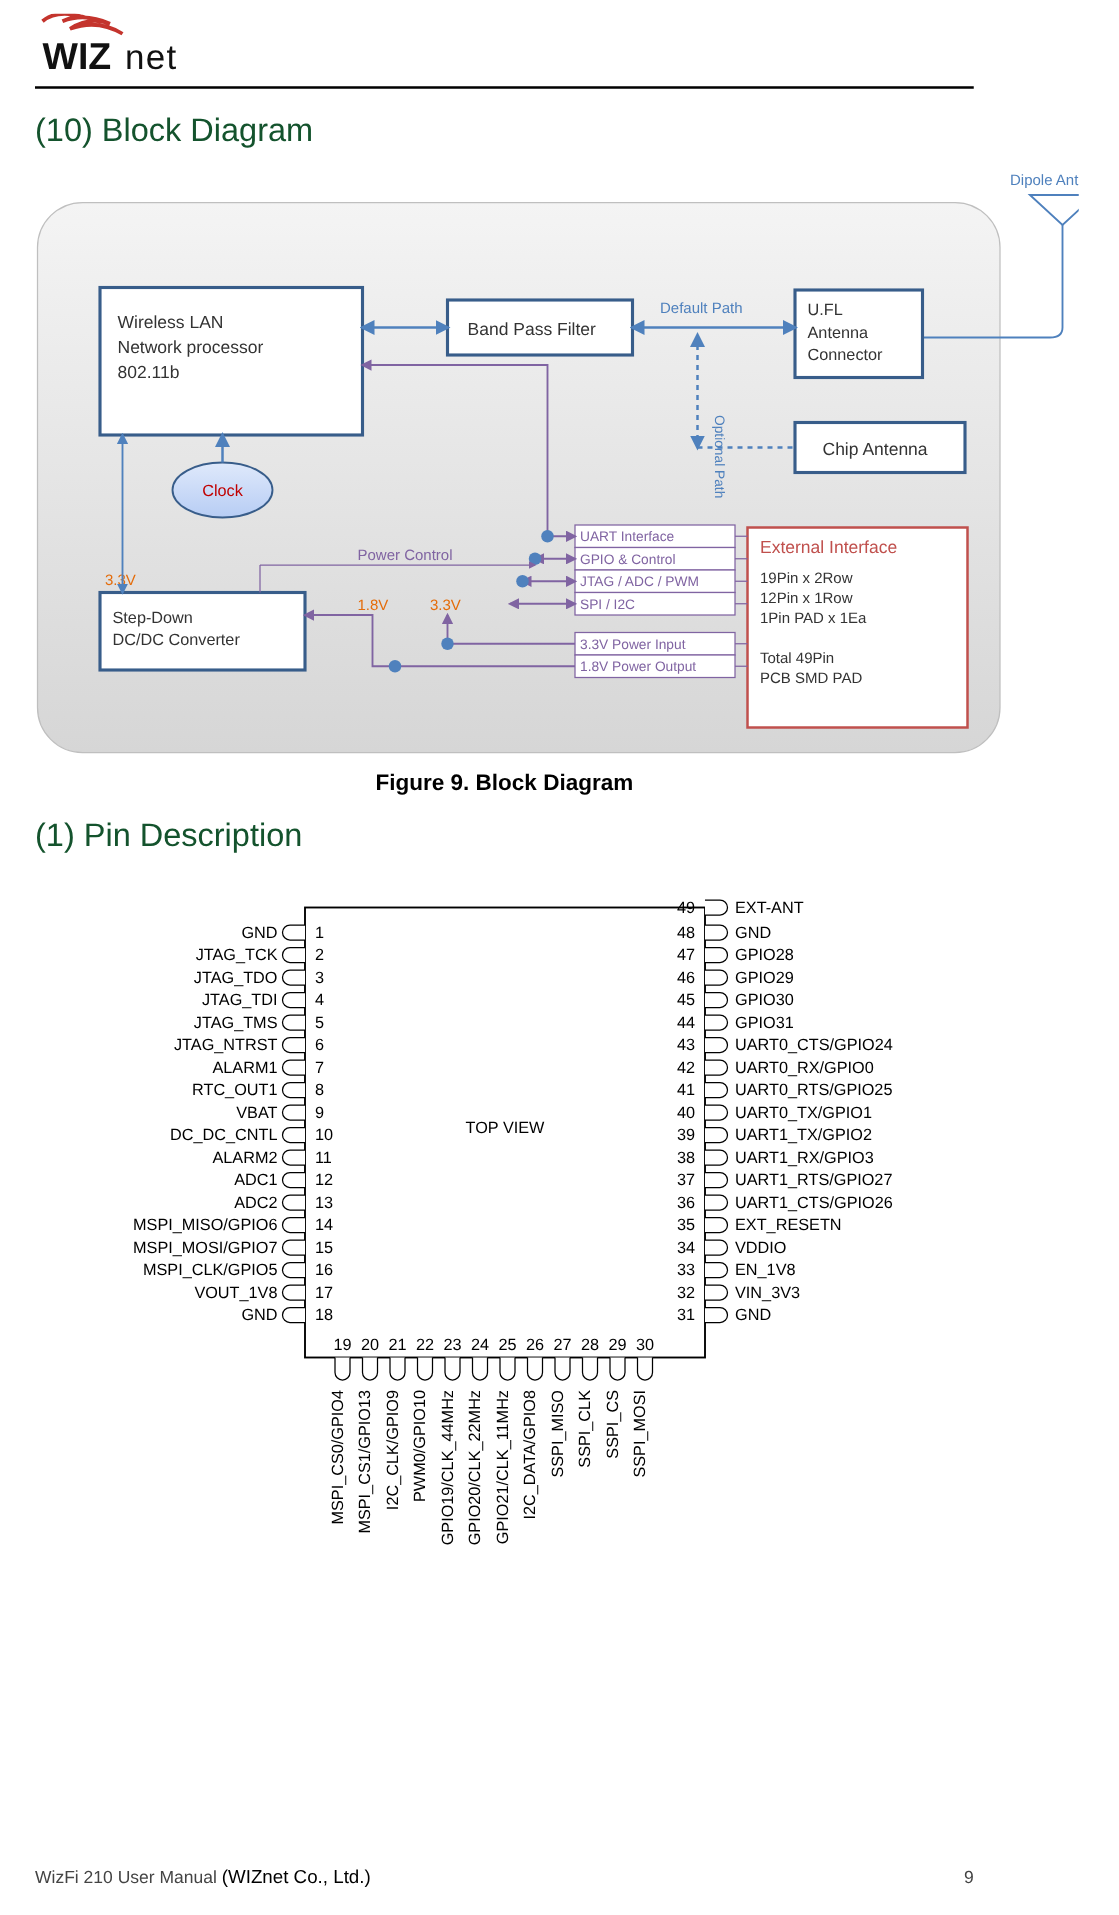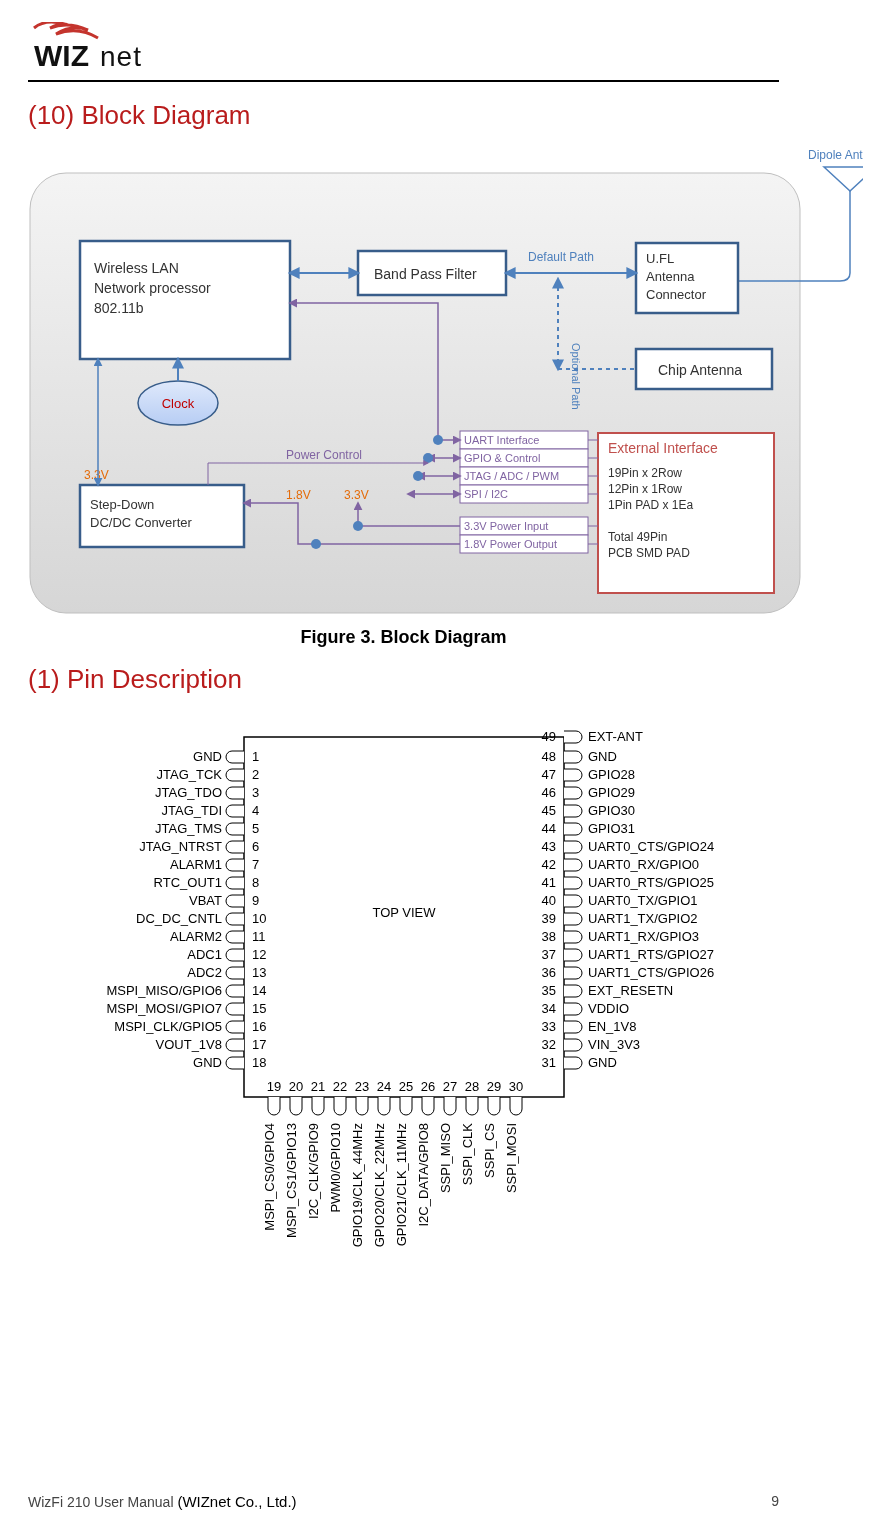--- a/index.html
+++ b/index.html
@@ -7,38 +7,38 @@
     margin: 0;
     padding: 0;
     background: #fff;
     color: #000;
     width: 895px;
   }
   .page {
     position: relative;
     width: 807px;
     height: 1532px;
-    padding: 12px 28px;
+    padding: 1px 28px;
     box-sizing: border-box;
   }
   .logo-bar {
     display: flex;
     align-items: flex-end;
     padding-top: 10px;
   }
   .hr {
     border: 0;
     border-top: 2.5px solid #000;
     margin: 4px 0 18px 0;
   }
   h2.section {
     font-weight: 400;
     font-size: 26px;
     margin: 8px 0 12px 0;
-    color: #b91c1c;
+    color: #14532d;
   }
   .fig-caption {
     text-align: center;
     font-size: 18px;
     font-weight: 600;
     margin: 4px 0 16px 0;
   }
   .footer {
     position: absolute;
     bottom: 22px;
@@ -194,21 +194,21 @@
         <circle cx="288" cy="401" r="5" fill="#4f81bd"></circle>
       </g>
 
       <path d="M216 372 L400 372 L400 315" fill="none" stroke="#8064a2" stroke-width="1" opacity="0.0"></path>
       <text x="258" y="316" font-size="12" fill="#8064a2">Power Control</text>
       <line x1="180" y1="320" x2="400" y2="320" stroke="#8064a2" stroke-width="1" marker-end="url(#arrPurp)"></line>
       <line x1="180" y1="320" x2="180" y2="342" stroke="#8064a2" stroke-width="1"></line>
     </svg>
   </div>
 
-  <div class="fig-caption">Figure 3. Block Diagram</div>
+  <div class="fig-caption">Figure 9. Block Diagram</div>
 
   <h2 class="section">(1) Pin Description</h2>
 
   <div class="pin-wrap">
     <svg class="pin-svg" width="660" height="540" viewBox="0 0 660 540">
 
       <rect x="170" y="30" width="320" height="360" fill="#fff" stroke="#000" stroke-width="1.5"></rect>
       <text x="330" y="210" text-anchor="middle" font-size="16">TOP VIEW</text>
 
       <g id="left-pins">

